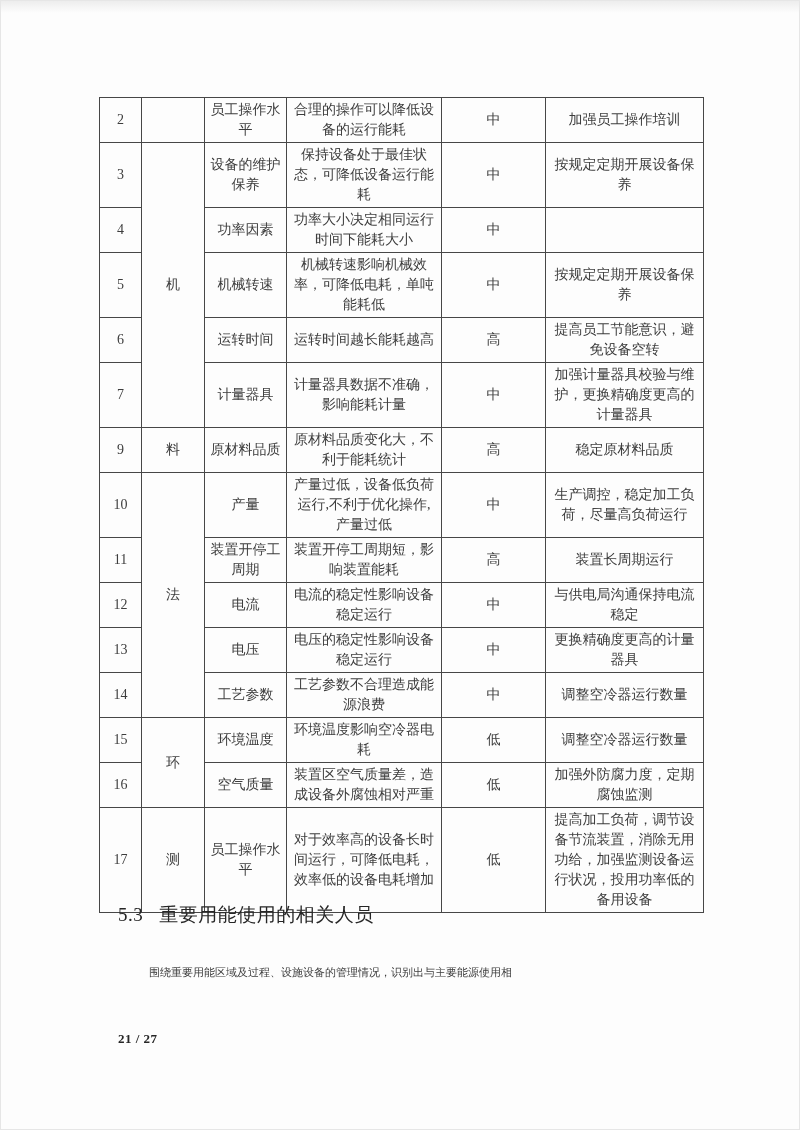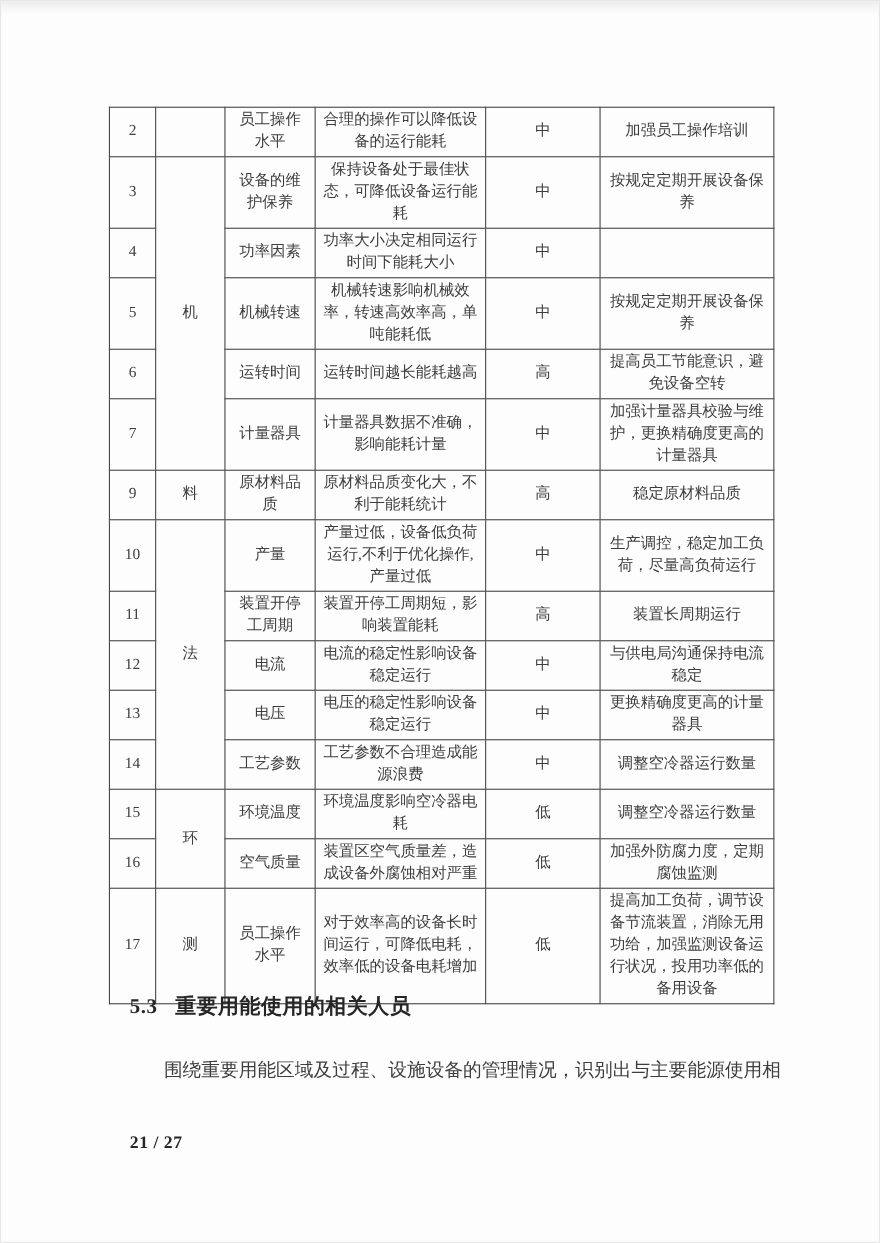--- a/index.html
+++ b/index.html
@@ -37,47 +37,47 @@
     line-height:20px;
     color:var(--text);
   }
   table.factors td{
     border:1px solid var(--border);
     text-align:center;
     vertical-align:middle;
     padding:2px 4px;
     word-break:break-word;
   }
-  table.factors td.factor{padding:2px 10px;text-align:center;}
+  table.factors td.factor{padding:2px 0;text-align:center;}
   col.c-num{width:42px;}
   col.c-cat{width:63px;}
   col.c-factor{width:82px;}
   col.c-desc{width:155px;}
   col.c-level{width:104px;}
   col.c-measure{width:158px;}
   .section-heading{
     position:absolute;left:117px;top:901px;
-    font-size:19px;font-weight:bold;color:var(--heading);
+    font-size:19px;font-weight:normal;color:var(--heading);
     letter-spacing:0.5px;
     white-space:nowrap;
   }
   .section-heading .sec-num{margin-right:16px;}
   .body-paragraph{
     position:absolute;left:117px;top:955px;
-    font-size:17px;color:var(--text);
+    font-size:11px;color:var(--text);
     width:600px;
   }
   .body-paragraph .pline{
     line-height:33px;
     white-space:nowrap;
   }
   .body-paragraph .pline.indent{text-indent:31px;}
   .page-number{
     position:absolute;left:117px;top:1030px;
-    font-size:16px;font-weight:bold;color:var(--heading);
+    font-size:13px;font-weight:bold;color:var(--heading);
     letter-spacing:0.5px;
   }
 </style>
 </head>
 <body>
 
 <div class="page">
   <div class="top-shade"></div>
 
   <table class="factors">
@@ -109,21 +109,21 @@
       <tr>
         <td>4</td>
         <td class="factor">功率因素</td>
         <td>功率大小决定相同运行时间下能耗大小</td>
         <td>中</td>
         <td></td>
       </tr>
       <tr>
         <td>5</td>
         <td class="factor">机械转速</td>
-        <td>机械转速影响机械效率，转速高效率高，单吨能耗低</td>
+        <td>机械转速影响机械效率，可降低电耗，单吨能耗低</td>
         <td>中</td>
         <td>按规定定期开展设备保养</td>
       </tr>
       <tr>
         <td>6</td>
         <td class="factor">运转时间</td>
         <td>运转时间越长能耗越高</td>
         <td>高</td>
         <td>提高员工节能意识，避免设备空转</td>
       </tr>

